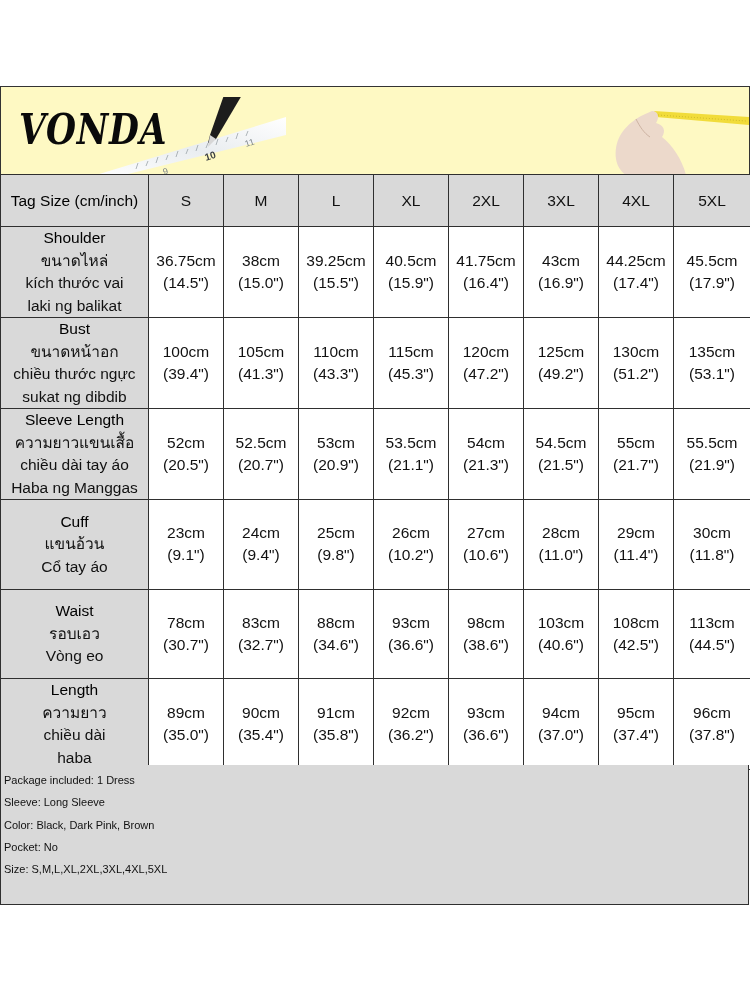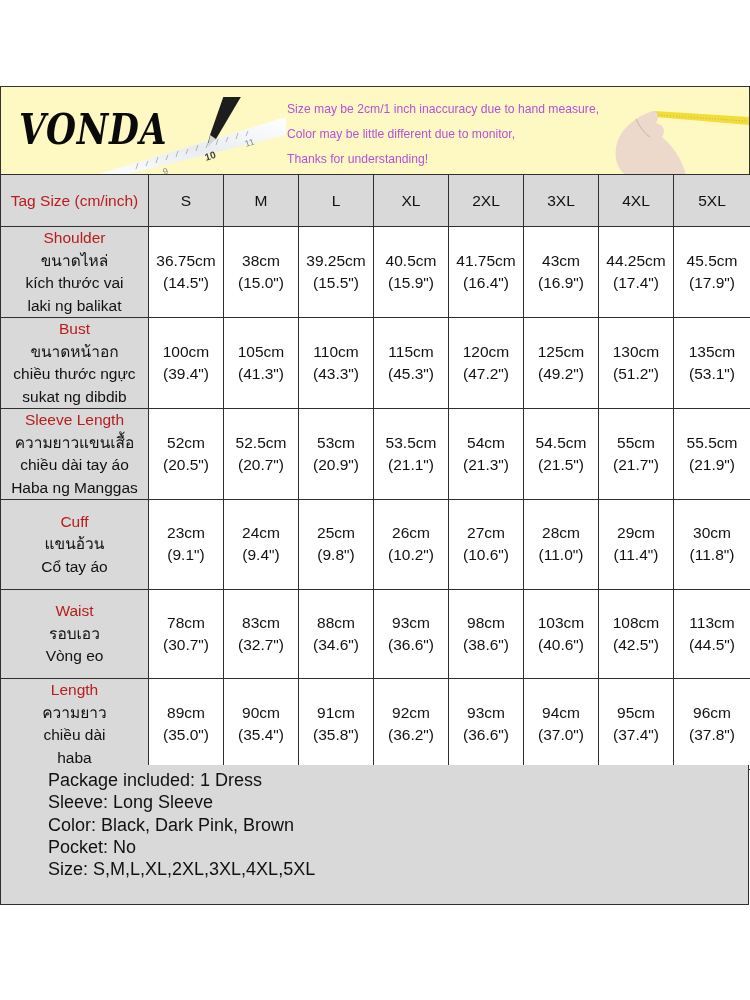--- a/index.html
+++ b/index.html
@@ -17,27 +17,27 @@
     .hand { position: absolute; left: 605px; top: 2px; width: 143px; height: 86px; }
 
     table.size { position: absolute; left: 0; top: 174px; width: 750px; border-collapse: collapse;
                  table-layout: fixed; }
     table.size td, table.size th { border: 1.5px solid #2f2f2f; text-align: center;
                  vertical-align: middle; font-size: 15.5px; font-weight: normal; padding: 0; }
     table.size th { background: #d9d9d9; height: 51px; }
     table.size td.label { background: #d9d9d9; line-height: 22.5px; }
     table.size td.val { background: #fff; line-height: 22px; }
     table.size tr.body-row { height: 89.5px; padding-left: 20px; }
-    .red { color: #b91c1c; }
+    .red { color: #000000; }
     .cm, .inch { display: block; }
     .lbl-line { display: block; white-space: nowrap; }
 
     .info { position: absolute; left: 0; top: 765px; width: 747px; height: 139px;
             background: #d9d9d9; border: 1.5px solid #2f2f2f; border-top: none; }
-    .info-line { font-size: 18px; line-height: 22.3px; padding-left: 3px; white-space: nowrap; margin-left: 44px; }
+    .info-line { font-size: 11px; line-height: 22.3px; padding-left: 3px; white-space: nowrap; }
     .info-wrap { padding-top: 4px; }
   </style>
 </head>
 <body>
 
 <div class="banner">
   <div class="logo">VONDA</div>
 
   <svg class="ruler" viewBox="0 0 190 80">
     <defs>
@@ -63,25 +63,20 @@
         <line x1="150" y1="39" x2="152" y2="34"></line>
     </g>
     <text x="68" y="78" font-size="9" fill="#7d868b" transform="rotate(-18 68 78)">9</text>
     <text x="110" y="64" font-size="10" fill="#3b3f42" font-weight="bold" transform="rotate(-18 110 64)">10</text>
     <text x="150" y="50" font-size="9" fill="#7d868b" transform="rotate(-18 150 50)">11</text>
     <polygon points="128,-2 146,-2 120,42 112,46 114,38" fill="#1d1d1d"></polygon>
     <polygon points="114,38 120,42 112,50" fill="#d7d7d7"></polygon>
     <polygon points="112,50 114,46 111,52" fill="#222"></polygon>
   </svg>
 
-  <div class="notes">
-    <div class="note">Size may be 2cm/1 inch inaccuracy due to hand measure,</div>
-    <div class="note">Color may be little different due to monitor,</div>
-    <div class="note">Thanks for understanding!</div>
-  </div>
 
   <svg class="hand" viewBox="0 0 143 86">
     <polygon points="48,22 143,28 143,36 50,28" fill="#f1dc3a"></polygon>
     <line x1="52" y1="26" x2="140" y2="32" stroke="#b9a420" stroke-width="0.6" stroke-dasharray="1 2"></line>
     <path d="M10,70 C8,52 16,40 30,30 C36,26 42,24 46,22 C52,22 54,28 50,34 C58,36 60,42 56,48 C66,56 76,70 80,86 L20,86 C14,82 11,76 10,70 Z" fill="#ecd9cb"></path>
     <path d="M30,30 C34,38 38,44 44,48" stroke="#cdb3a2" stroke-width="1" fill="none"></path>
   </svg>
 </div>
 
 <table class="size">

